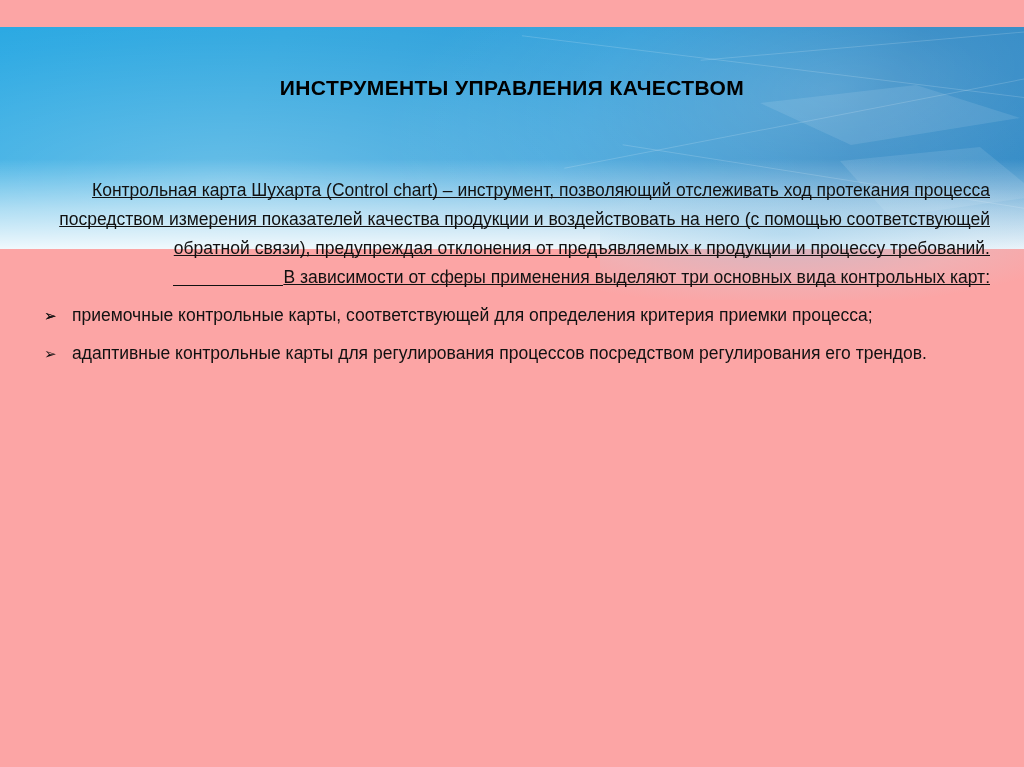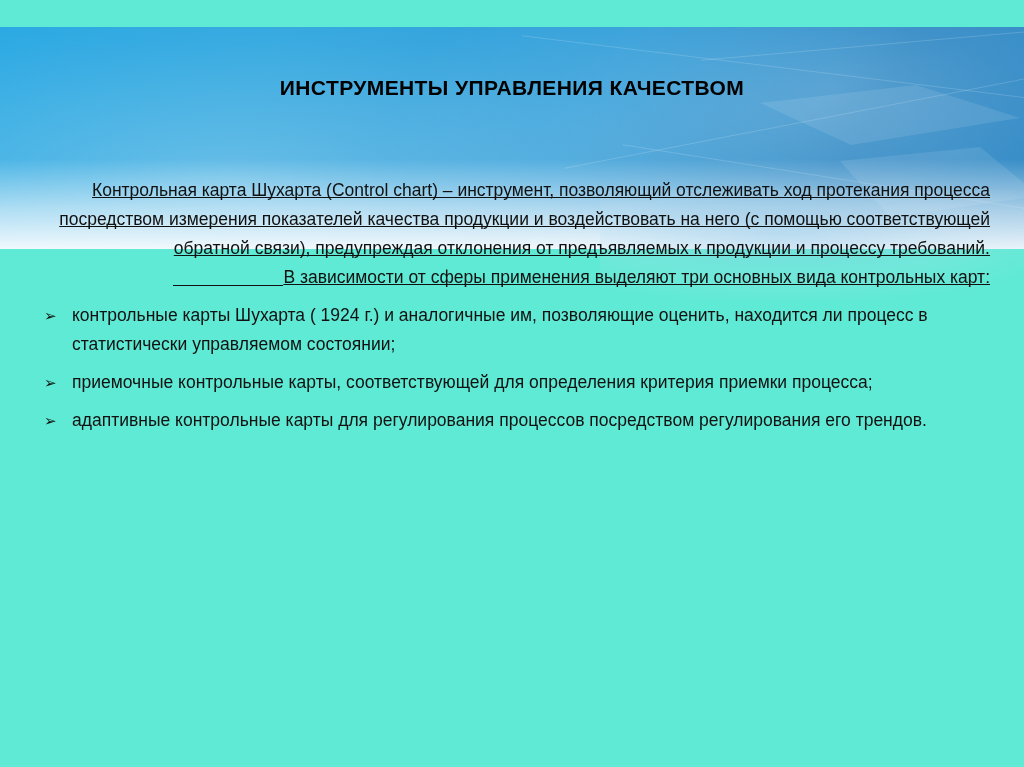--- a/index.html
+++ b/index.html
@@ -13,21 +13,21 @@
     font-family: "Liberation Sans", sans-serif;
     color: #000000;
     overflow: hidden;
     position: relative;
   }
 
   .slide {
     position: relative;
     width: 1024px;
     height: 767px;
-    background: #5eead4;
+    background: #fca5a5;
     overflow: hidden;
   }
 
   
   .banner {
     position: absolute;
     left: 0;
     top: 27px;
     width: 1024px;
     height: 222px;
@@ -179,21 +179,20 @@
 
   <div class="body">
 
     <p class="para intro"><span class="u">Контрольная карта </span><span class="u">Шухарта (Control chart) – инструмент, позволяющий отслеживать ход протекания процесса посредством измерения показателей качества продукции и воздействовать на него (с помощью соответствующей обратной связи), предупреждая отклонения от предъявляемых к продукции и процессу требований.</span></p>
 
     <p class="para"><span class="indent-lead"></span><span class="u">В зависимости от сферы применения выделяют три основных вида контрольных карт:</span></p>
 
     <ul class="bullets">
       <li class="bullet-item">
         <span class="bullet-marker">➢</span>
-        <span>контрольные карты Шухарта ( 1924 г.) и аналогичные им, позволяющие оценить, находится ли процесс в статистически управляемом состоянии;</span>
       </li>
       <li class="bullet-item">
         <span class="bullet-marker">➢</span>
         <span>приемочные контрольные карты, соответствующей для определения критерия приемки процесса;</span>
       </li>
       <li class="bullet-item">
         <span class="bullet-marker">➢</span>
         <span>адаптивные контрольные карты для регулирования процессов посредством регулирования его трендов.</span>
       </li>
     </ul>

